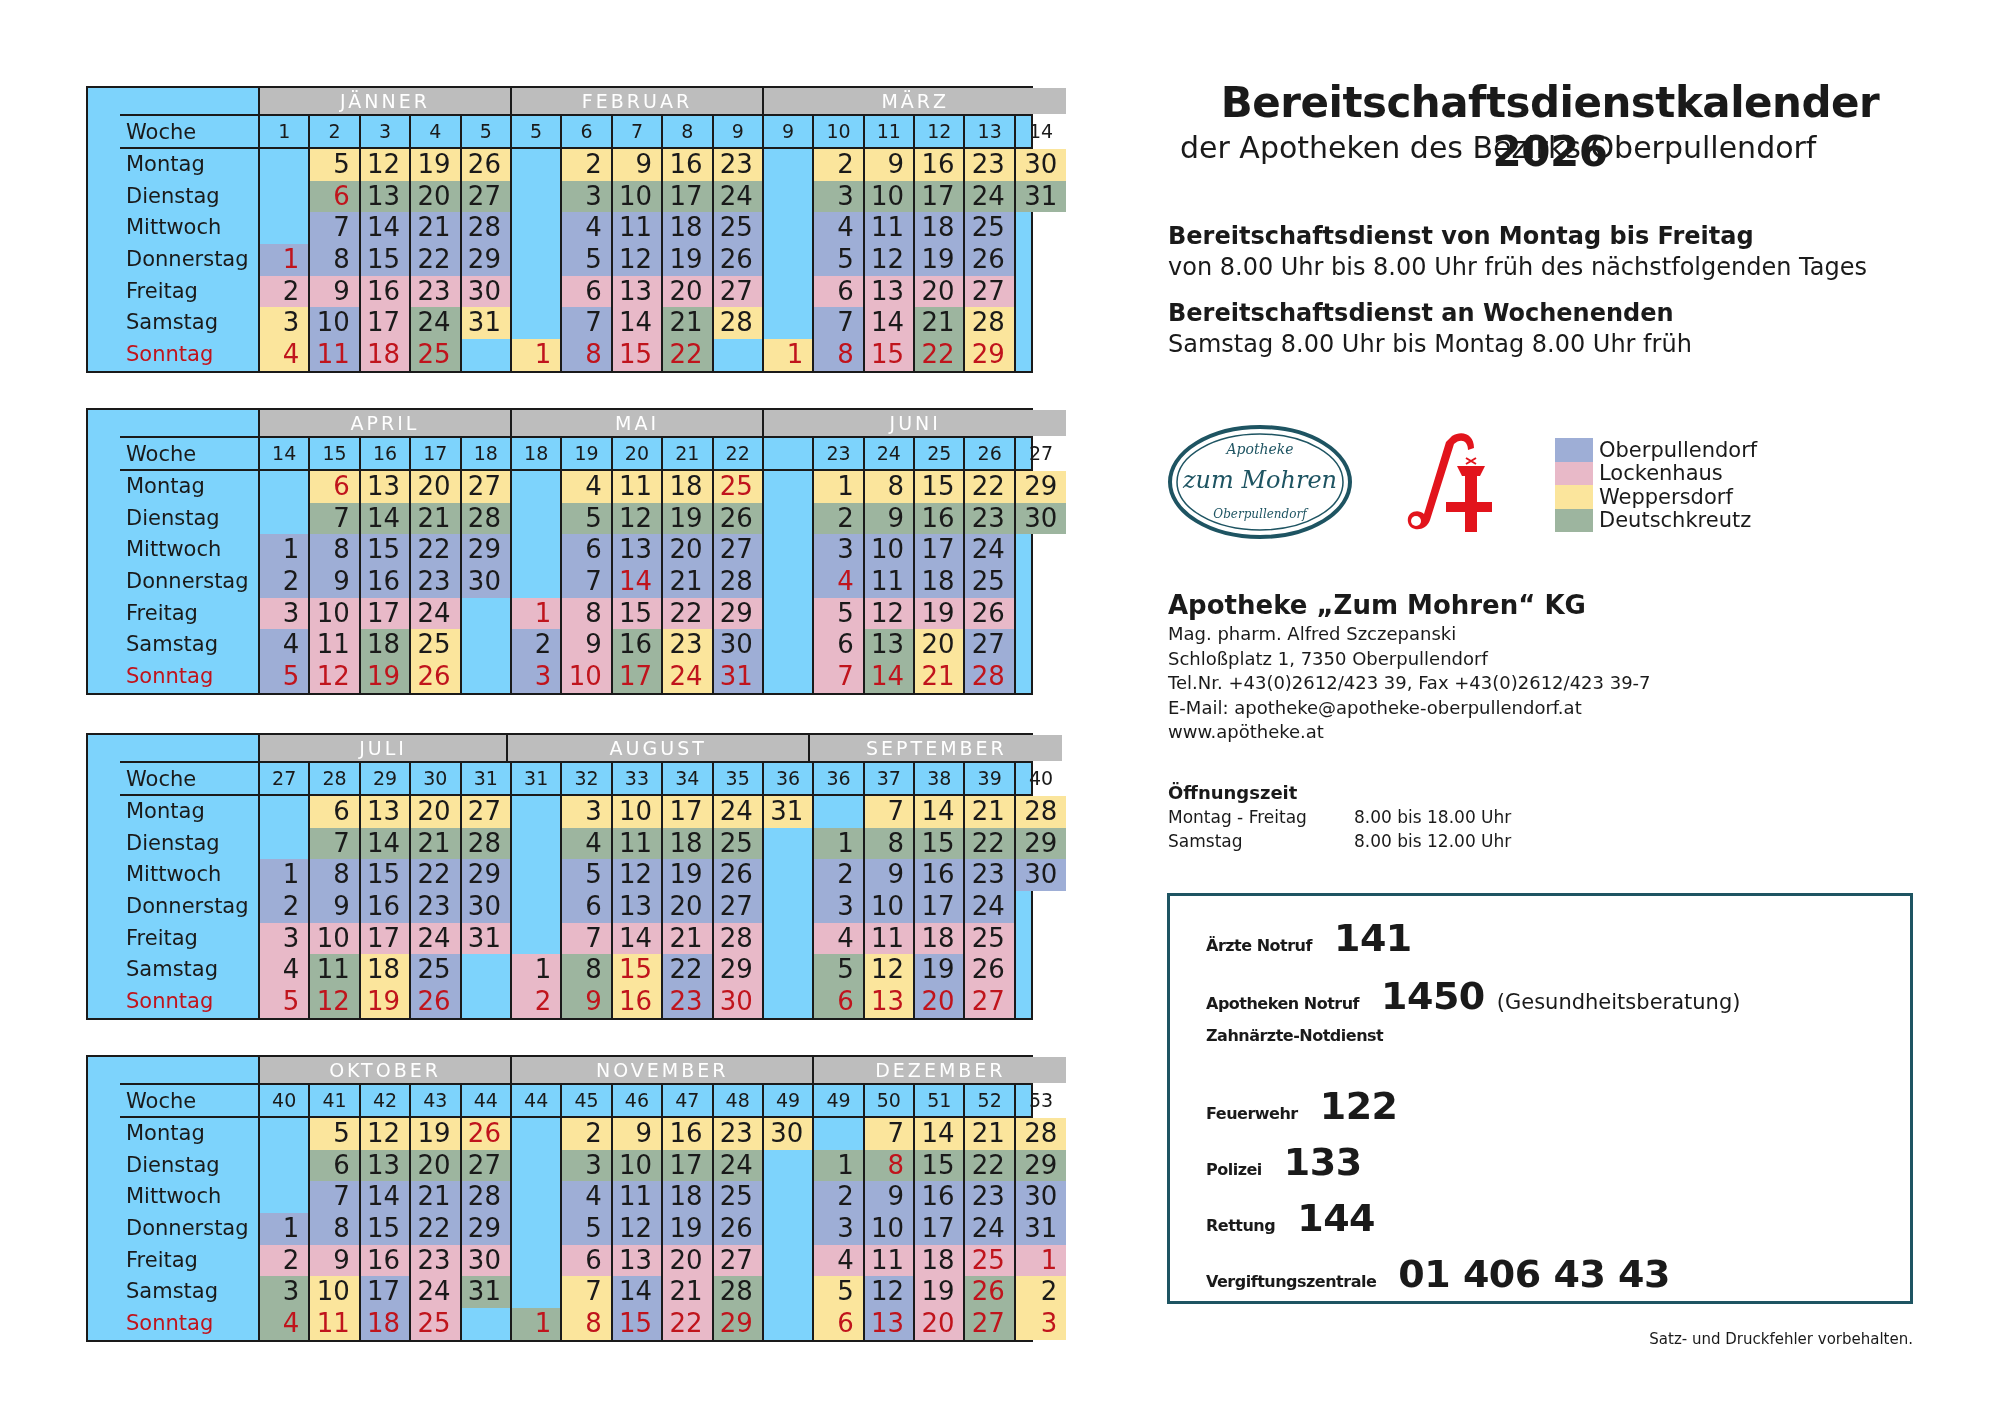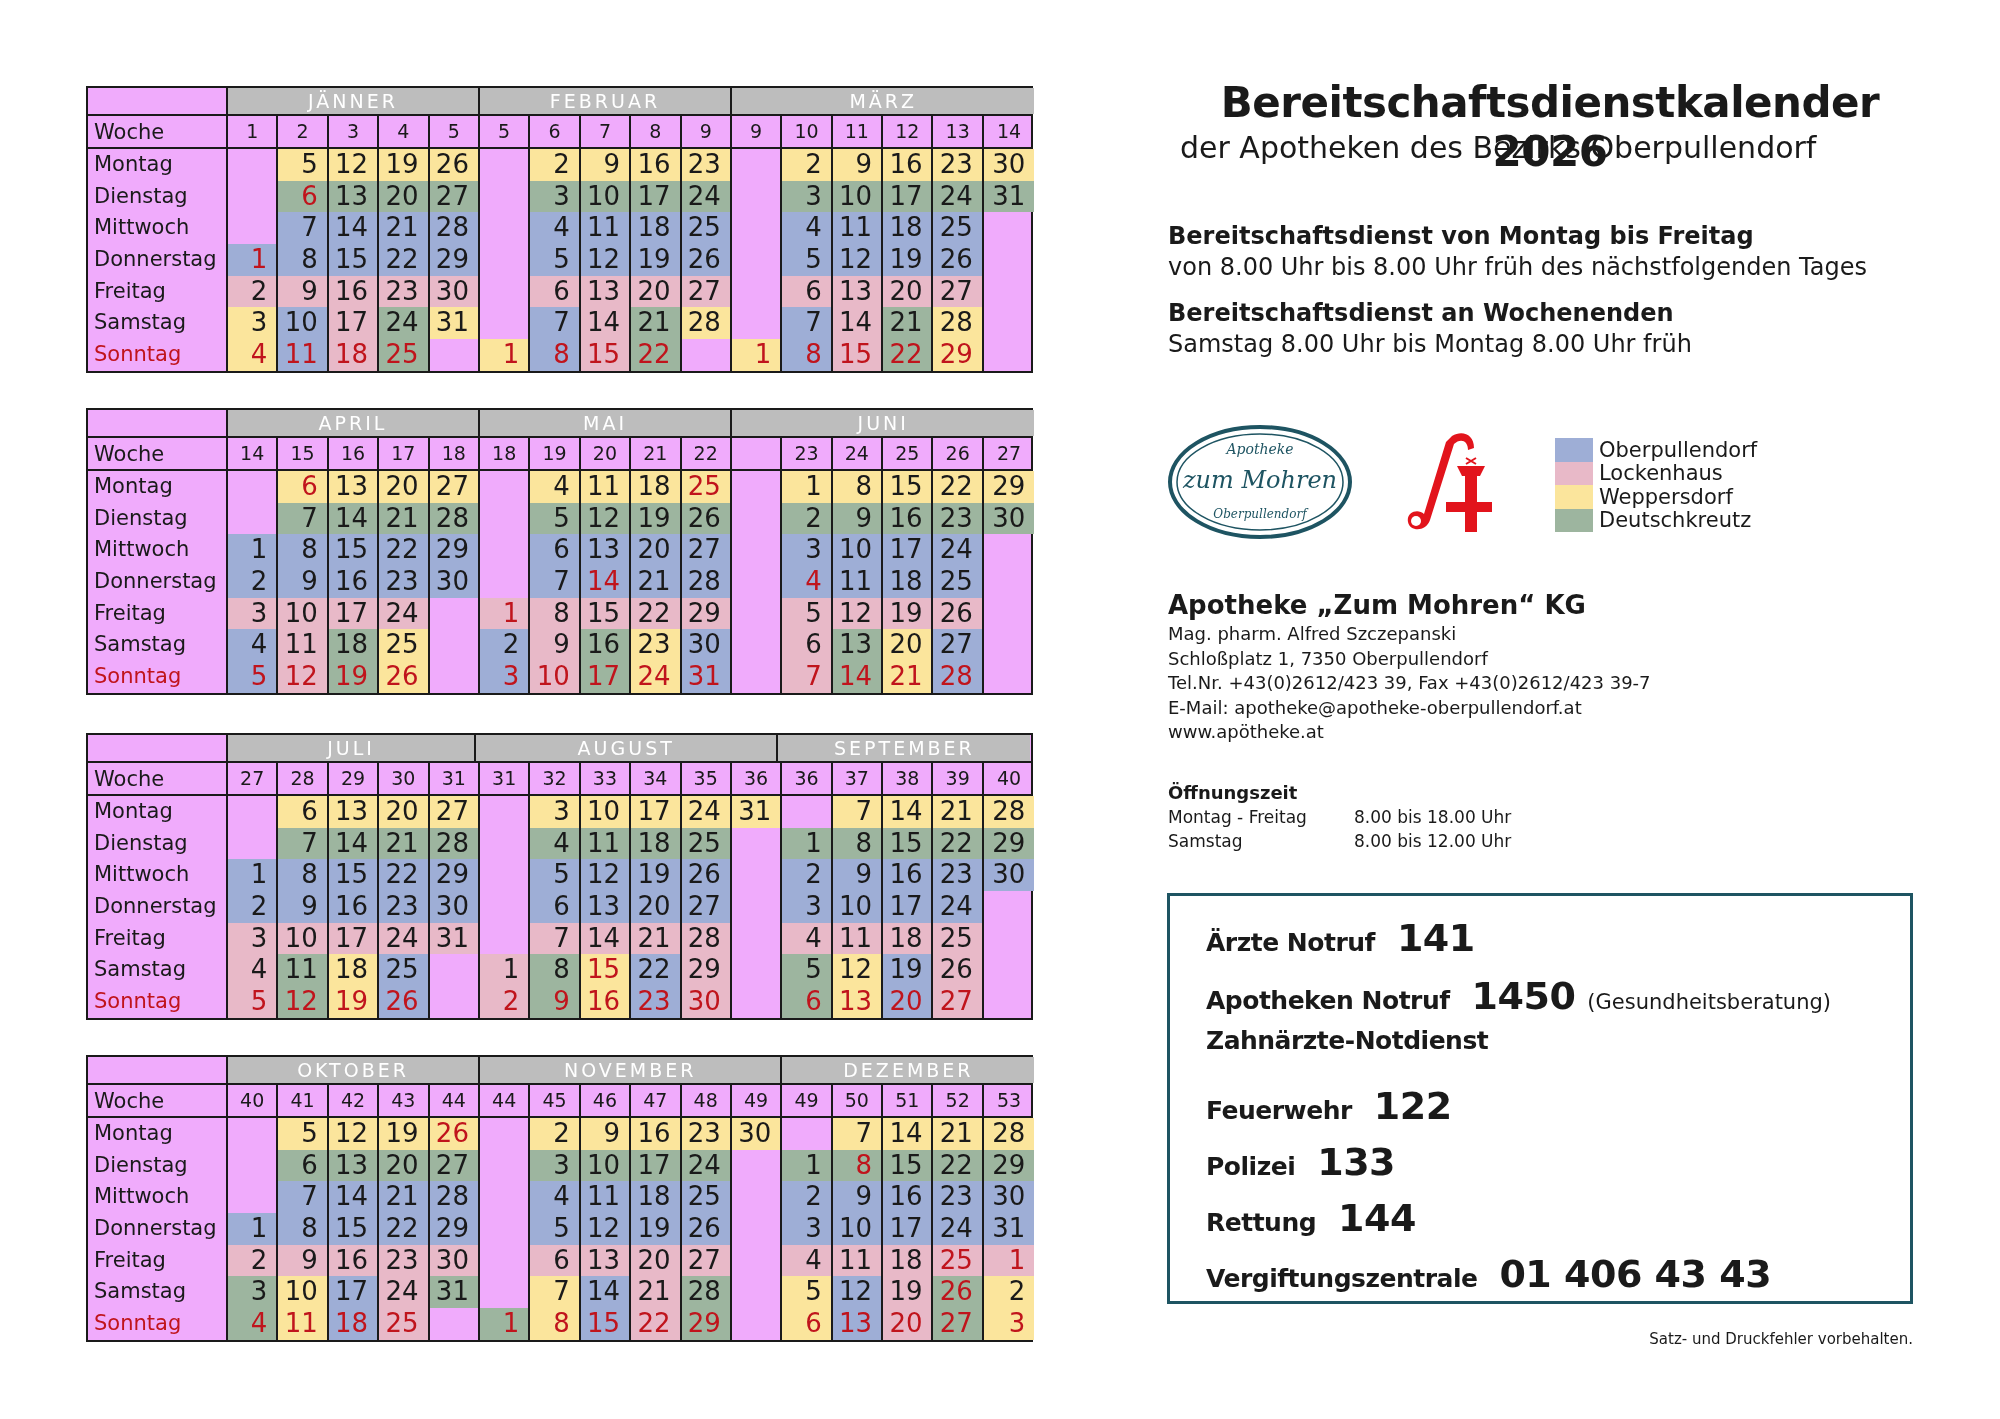--- a/index.html
+++ b/index.html
@@ -1,21 +1,21 @@
 <!DOCTYPE html>
 <html><head>
 <meta charset="utf-8">
 <style>
   html, body { margin:0; padding:0; background:#ffffff; }
   body { width:2000px; height:1419px; position:relative; overflow:hidden;
          font-family:"DejaVu Sans", sans-serif; color:#1a1a1a; }
 
   
   .cal { position:absolute; left:86px; width:947px; border:2px solid #1a1a1a; box-sizing:border-box;
-         background:#f0abfc; }
+         background:#7dd3fc;padding-left:32px; }
   .cal-row { display:flex; }
   .lbl { width:140px; flex:0 0 140px; box-sizing:border-box; border-right:2px solid #1a1a1a;
          padding-left:6px; display:flex; align-items:center; font-size:21px; }
   .mhead { height:26px; border-bottom:2px solid #1a1a1a; }
   .mhead .lbl { height:26px; }
   .months { display:flex; flex:1; }
   .month-name { background:#bdbdbd; color:#fff; font-size:19px; letter-spacing:3px; text-align:center;
                 line-height:26px; height:26px; box-sizing:border-box; border-right:2px solid #1a1a1a; }
   .month-name:last-child { border-right:none; }
   .wrow { height:31px; border-bottom:2px solid #1a1a1a; }
@@ -52,21 +52,21 @@
   .apo { position:absolute; left:1168px; top:590px; }
   .apo-name { font-size:26px; font-weight:bold; margin-bottom:2px; }
   .apo-line { font-size:18px; line-height:24.5px; }
   .hours { position:absolute; left:1168px; top:782px; font-size:17px; }
   .hours-title { font-weight:bold; font-size:18px; margin-bottom:2px; }
   .hours-row { display:flex; line-height:24px; }
   .hours-row .d { width:186px; }
   .emergency { position:absolute; left:1167px; top:893px; width:746px; height:411px; box-sizing:border-box;
                border:3px solid #1e5462; }
   .em-row { position:absolute; left:36px; display:flex; align-items:baseline; }
-  .em-lbl { font-weight:bold; font-size:25px; margin-right:22px; letter-spacing:-0.5px; }
+  .em-lbl { font-weight:bold; font-size:16px; margin-right:22px; letter-spacing:-0.5px; }
   .em-num { font-weight:bold; font-size:38px; letter-spacing:-0.5px; }
   .em-note { font-size:21px; margin-left:12px; }
   .footnote { position:absolute; left:1600px; top:1315px; width:313px; text-align:right; font-size:15px;margin-top:15px; }
 </style>
 </head>
 <body>
 
 <div id="calendars">
     <div class="cal" style="top: 86px;">
       <div class="cal-row mhead">

